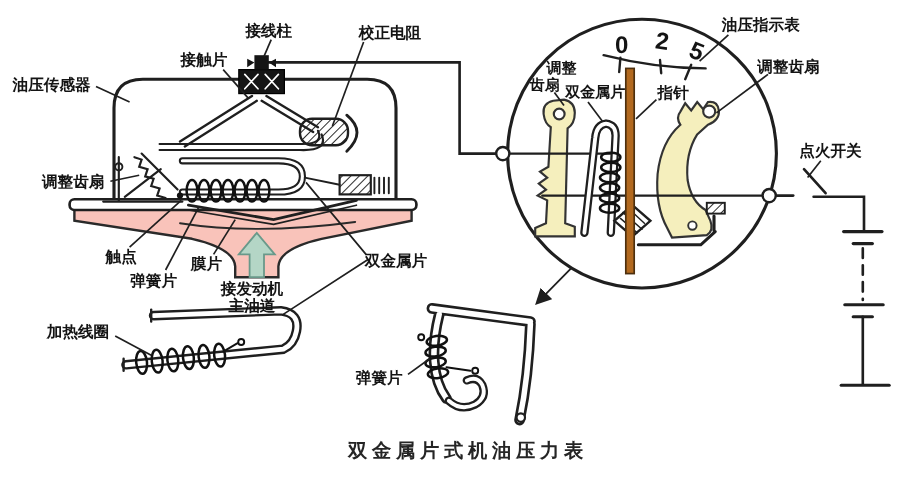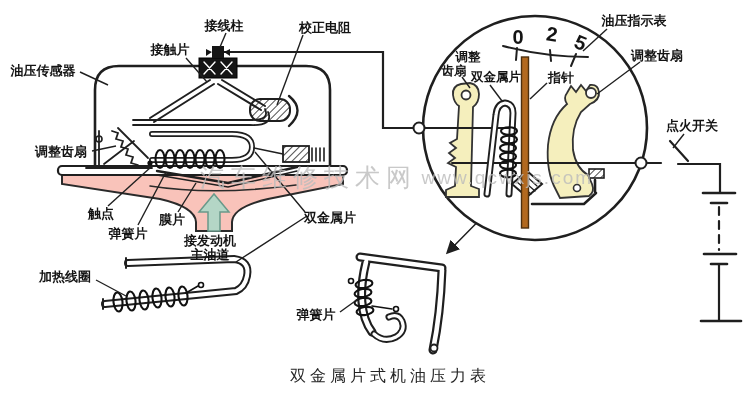--- a/index.html
+++ b/index.html
@@ -15,21 +15,21 @@
   .lbl-sm{font-size:12.5px;}
   .dial-num{font-size:20px;font-weight:700;}
   #watermark{
     position:absolute;left:200px;top:161px;white-space:nowrap;
     color:#bcbcbc;opacity:.8;pointer-events:none;
   }
   #watermark .wm-cn{font-size:25px;letter-spacing:6px;}
   #watermark .wm-url{font-size:19px;letter-spacing:2px;vertical-align:2px;}
   #caption{
     position:absolute;left:30px;top:366px;width:720px;text-align:center;
-    font-size:16px;font-weight:400;letter-spacing:4px;color:#252525;
+    font-size:16px;font-weight:700;letter-spacing:4px;color:#252525;
   }
 </style>
 </head>
 <body>
 
 <div id="stage">
 
 <svg width="751" height="400" viewBox="0 0 751 400">
   <defs>
     <pattern id="hatch" width="5" height="5" patternTransform="rotate(45)" patternUnits="userSpaceOnUse">
@@ -223,17 +223,16 @@
     <text x="634" y="25" text-anchor="middle" class="lbl">油压指示表</text>
     <text x="468" y="61" text-anchor="middle" class="lbl-sm">调整</text>
     <text x="454" y="75" text-anchor="middle" class="lbl-sm">齿扇</text>
     <text x="496" y="81" text-anchor="middle" class="lbl-sm">双金属片</text>
     <text x="561" y="82" text-anchor="middle" class="lbl">指针</text>
     <text x="657" y="60" text-anchor="middle" class="lbl">调整齿扇</text>
     <text x="692" y="130" text-anchor="middle" class="lbl">点火开关</text>
   </g>
 </svg>
 
-<div id="watermark"><span class="wm-cn">汽车维修技术网</span> <span class="wm-url">www.qcwxjs.com</span></div>
 
 <div id="caption">双金属片式机油压力表</div>
 
 </div>
 
 </body></html>

